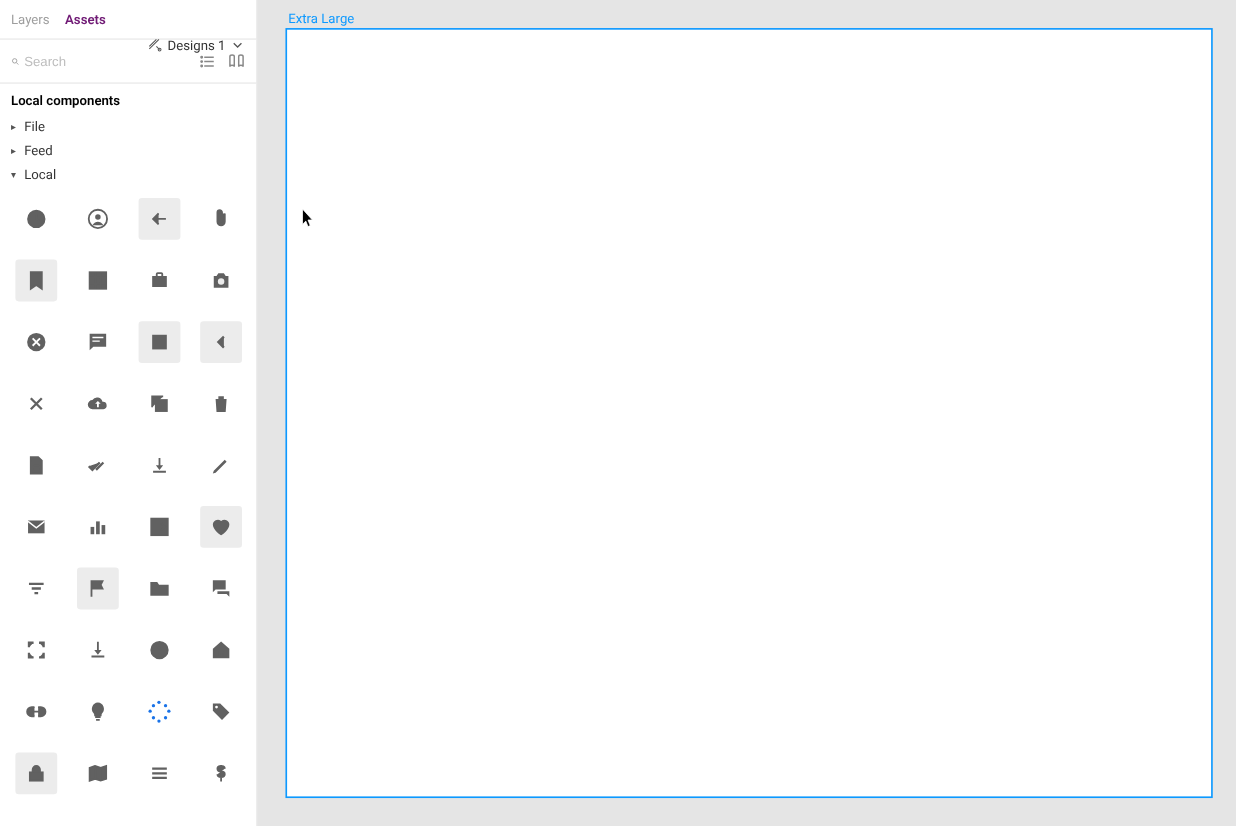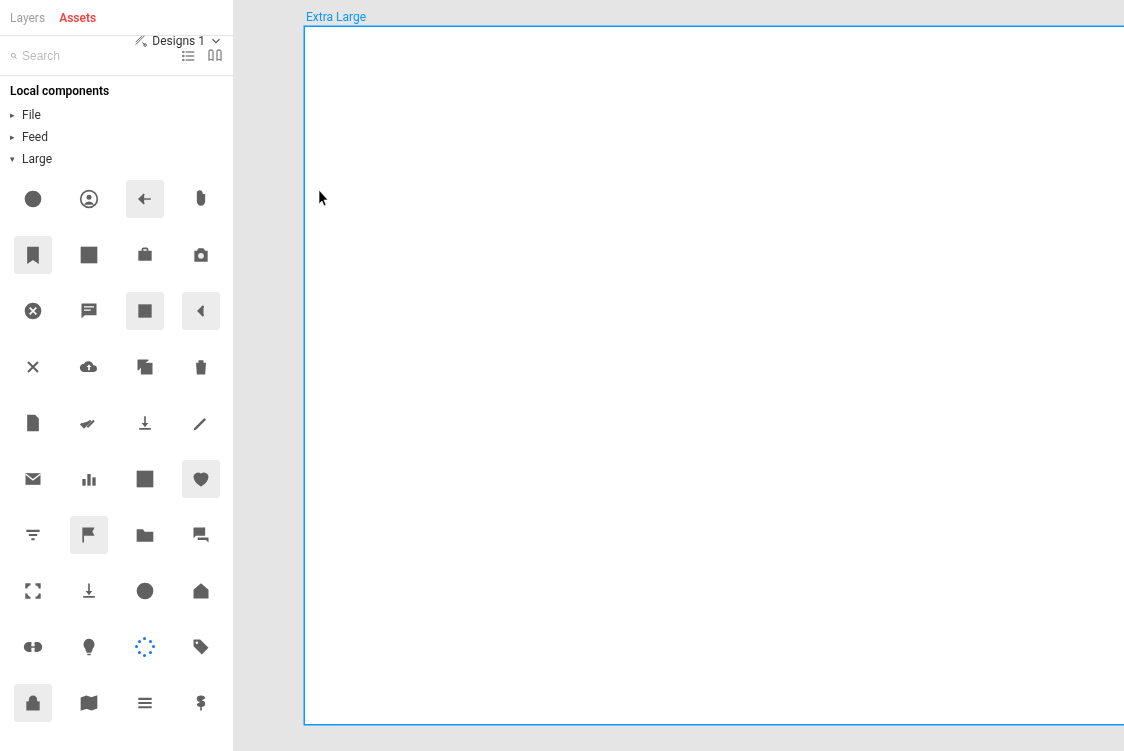--- a/index.html
+++ b/index.html
@@ -1,37 +1,37 @@
 <!DOCTYPE html>
 <html><head>
 <meta charset="utf-8">
 <style>
 * { box-sizing: border-box; margin: 0; padding: 0; }
 body { font-family: -apple-system, BlinkMacSystemFont, "Segoe UI", Roboto, Arial, sans-serif; font-size: 12px; color: #333; background: #e5e5e5; width: 1124px; height: 751px; overflow: hidden; display: flex; }
 .sidebar { width: 234px; height: 100%; background: #fff; border-right: 1px solid #e5e5e5; display: flex; flex-direction: column; }
 .top-tabs { display: flex; align-items: center; height: 36px; padding: 0 10px; gap: 14px; border-bottom: 1px solid #e5e5e5; }
 .tab { color: #9e9e9e; cursor: pointer; font-size: 12px; }
-.tab.active { color: #ef4444; font-weight: 600; }
+.tab.active { color: #701a75; font-weight: 600; }
 .top-tabs .spacer { flex: 1; }
 .page-sel { display: flex; align-items: center; gap: 4px; font-size: 12px; color: #333; cursor: pointer; margin-top: 46px; }
 .page-sel svg { width: 14px; height: 14px; }
 .search-row { display: flex; align-items: center; height: 40px; padding: 0 10px; gap: 4px; border-bottom: 1px solid #e5e5e5; }
 .search-row input { border: none; outline: none; flex: 1; font-size: 12px; color: #333; }
 .search-row input::placeholder { color: #bdbdbd; }
 .sr-icons { display: flex; gap: 10px; }
 .sr-icon { width: 16px; height: 16px; display: flex; align-items: center; justify-content: center; color: #757575; cursor: pointer; }
 .section-header { font-size: 12px; font-weight: 600; color: #000; padding: 8px 4px 6px 10px; }
 .tree { padding: 0 6px; }
 .tree-row { display: flex; align-items: center; padding: 4px 4px; font-size: 12px; color: #333; cursor: pointer; gap: 4px; }
 .caret { width: 8px; display: inline-block; color: #555; font-size: 9px; }
 .icon-grid { display: grid; grid-template-columns: repeat(4, 38px); gap: 18px 18px; padding: 10px 10px 20px 14px; }
 .asset { width: 38px; height: 38px; display: flex; align-items: center; justify-content: center; border-radius: 3px; cursor: grab; color: #616161; }
 .asset.shaded { background: #ececec; }
 .asset svg { width: 20px; height: 20px; fill: currentColor; }
-.canvas { flex: 1; position: relative; background: #e5e5e5; margin-left: 44px; }
+.canvas { flex: 1; position: relative; background: #e5e5e5; }
 .frame { position: absolute; left: 27px; top: 27px; width: 840px; height: 697px; background: #fff; box-shadow: 0 0 0 1.5px #0d99ff; }
 .frame-label { position: absolute; left: 28px; top: 10px; font-size: 12px; color: #0d99ff; }
 .cursor { position: absolute; left: 40px; top: 189px; width: 12px; height: 18px; }
 .loading-dots { width: 20px; height: 20px; position: relative; }
 .loading-dots span { position: absolute; width: 3px; height: 3px; border-radius: 50%; background: #1a73e8; }
 .scroll-area { overflow-y: auto; flex: 1; }
 .scroll-area::-webkit-scrollbar { width: 0; }
 </style>
 </head>
 <body>
@@ -83,21 +83,21 @@
       <div class="tree-row">
           <span class="caret">▸</span>
           <span>File</span>
         </div>
       <div class="tree-row">
           <span class="caret">▸</span>
           <span>Feed</span>
         </div>
       <div class="tree-row">
           <span class="caret">▾</span>
-          <span>Large</span>
+          <span>Local</span>
         </div>
     </div>
 
     <div class="icon-grid">
       <div class="asset">
           <svg viewBox="0 0 24 24" fill="none" stroke="currentColor" stroke-width="2">
             <circle cx="12" cy="12" r="9"></circle>
             <path d="M12 7v5l3 2"></path>
           </svg>
         </div>

